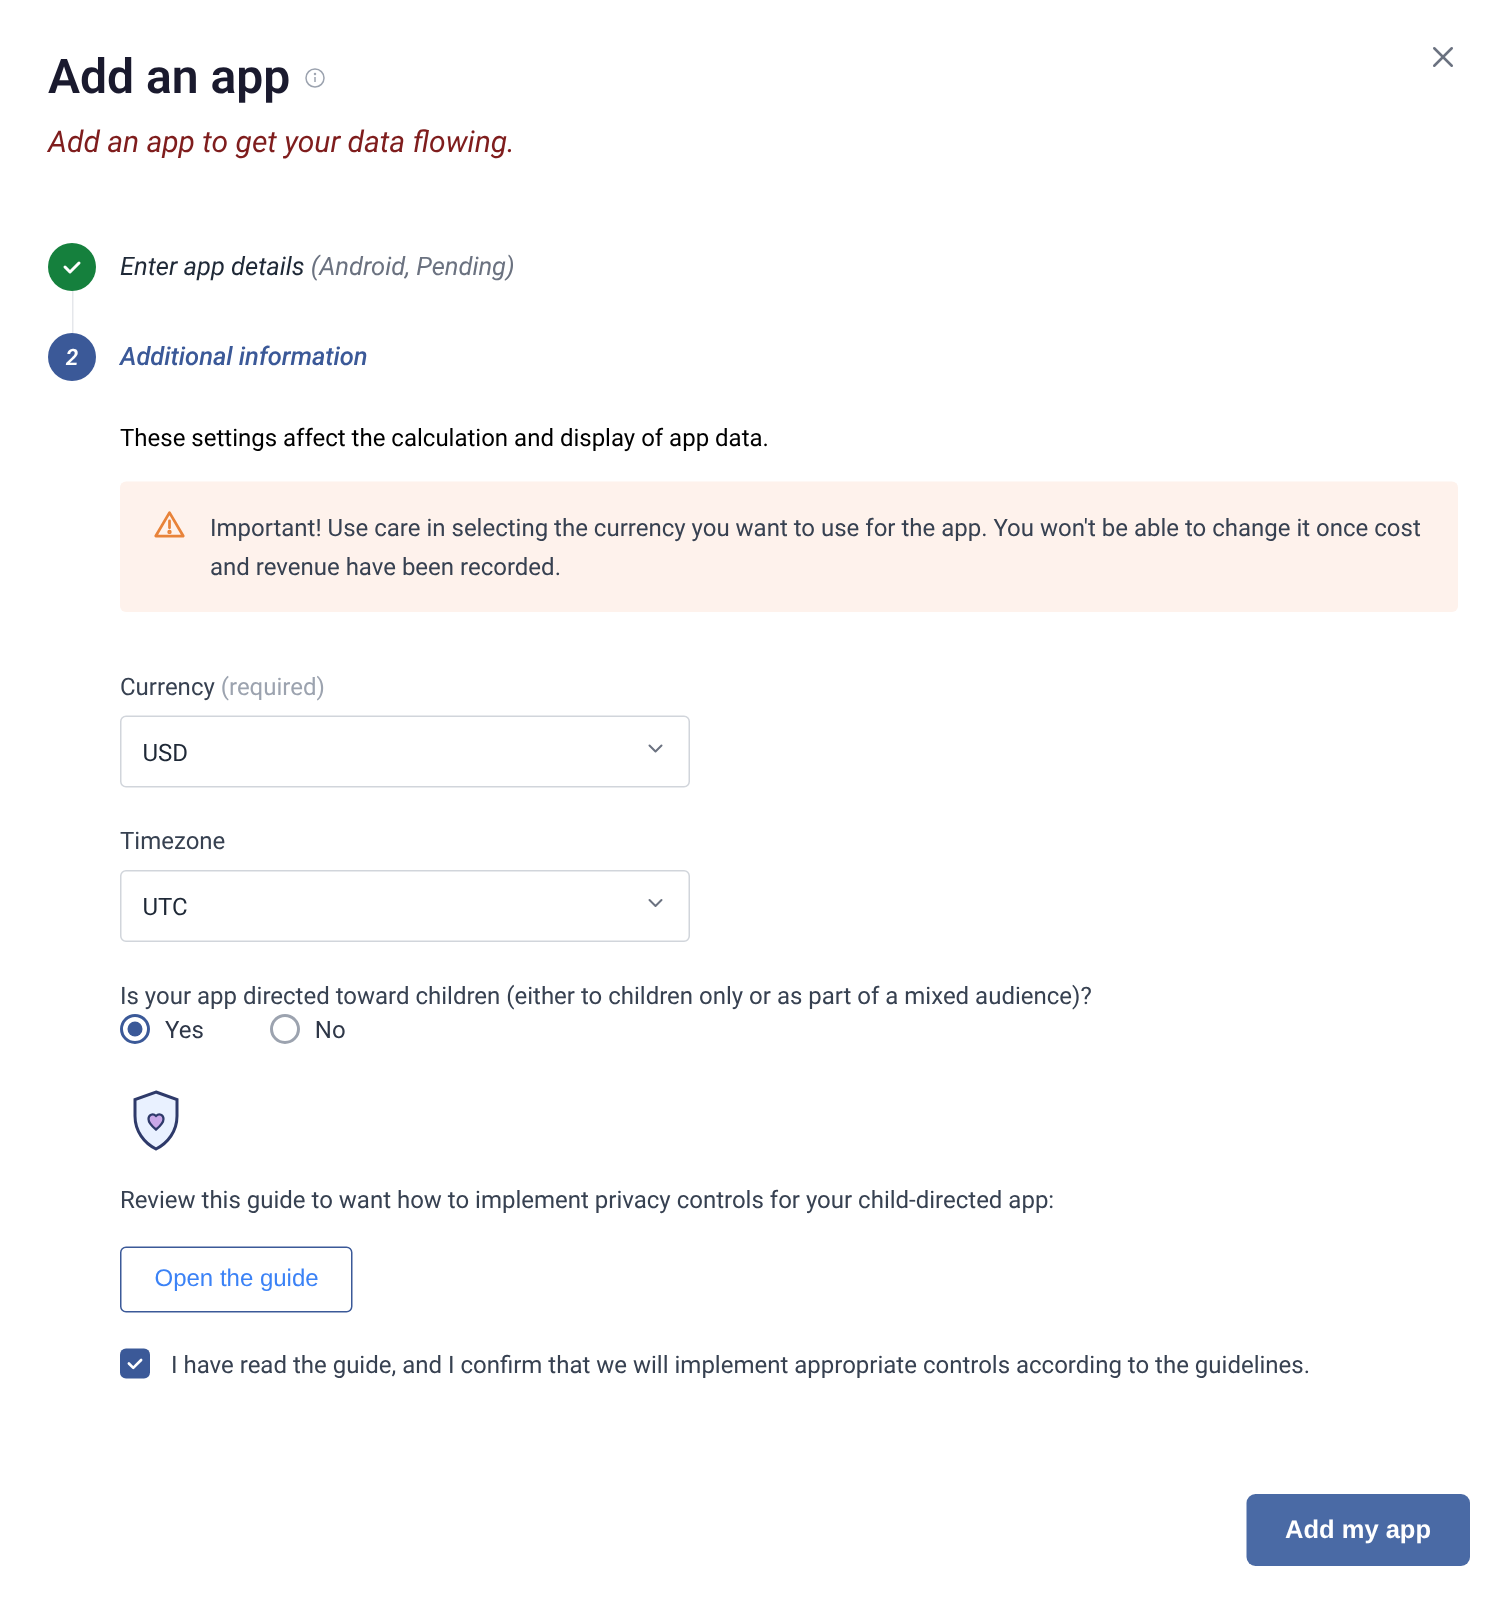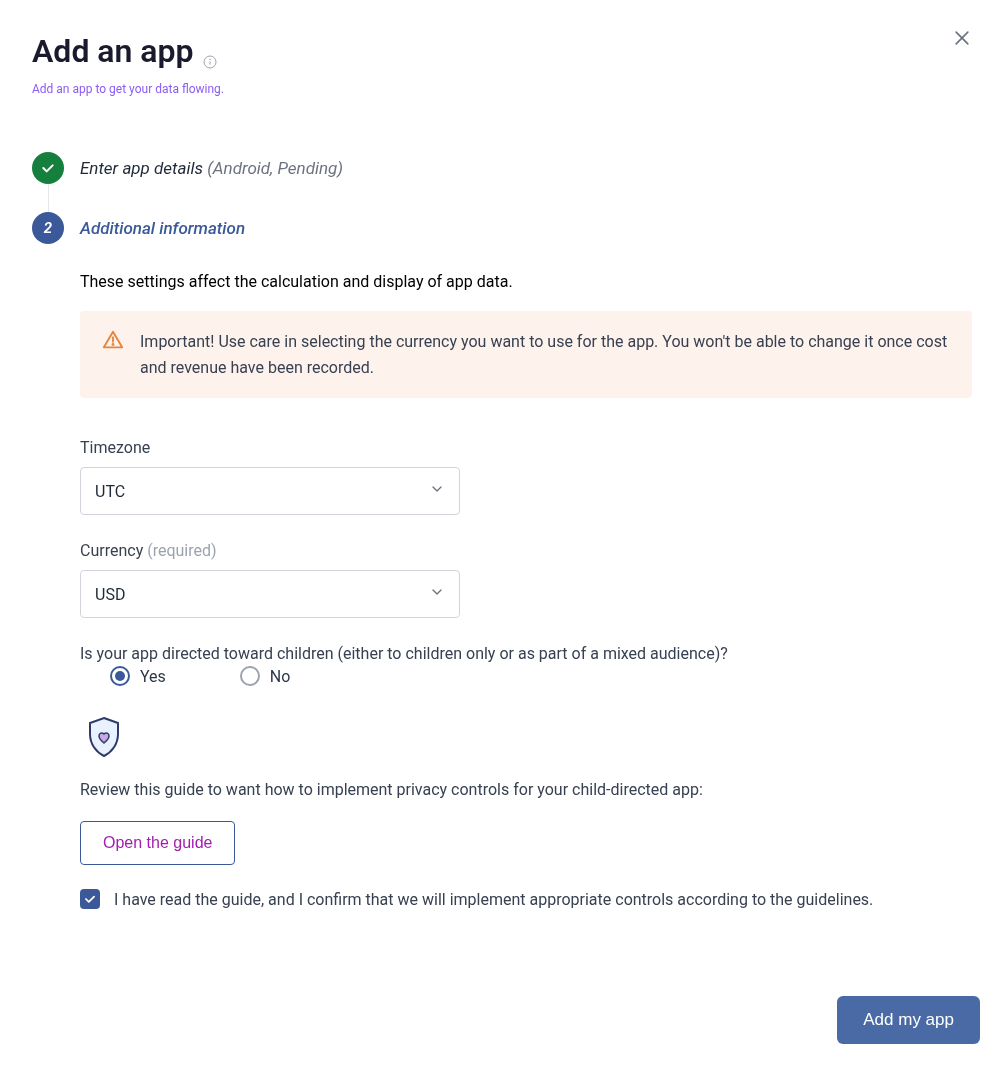--- a/index.html
+++ b/index.html
@@ -20,33 +20,34 @@
   height: 24px;
   cursor: pointer;
   color: #6b7280;
 }
 .close-btn svg { width: 20px; height: 20px; }
 h1 {
   font-size: 32px;
   font-weight: 600;
   color: #1a1a2e;
   display: inline-flex;
-  align-items: flex-end;
+  align-items: center;
   gap: 8px;
 }
 .info-icon {
   display: inline-flex;
   color: #9ca3af;
   margin-top: 2px;
 }
 .info-icon svg { width: 16px; height: 16px; }
 .subtitle {
   margin-top: 12px;
-  font-size: 12px;
-  color: #8b5cf6;
+  font-size: 20px;
+  color: #7f1d1d;
+  font-style: italic;
 }
 .steps {
   margin-top: 56px;
 }
 .step {
   display: flex;
   align-items: flex-start;
   gap: 16px;
   font-style: italic;
 }
@@ -137,21 +138,20 @@
   display: flex;
   gap: 44px;
   margin-bottom: 28px;
 }
 .radio {
   display: flex;
   align-items: center;
   gap: 10px;
   cursor: pointer;
   font-size: 16px;
-  margin-left: 30px;
 }
 .radio-circle {
   width: 20px;
   height: 20px;
   border: 2px solid #9ca3af;
   border-radius: 50%;
   display: flex;
   align-items: center;
   justify-content: center;
 }
@@ -163,21 +163,21 @@
   background: #3b5998;
 }
 .shield-icon { margin-bottom: 14px; }
 .guide-text {
   font-size: 16px;
   color: #374151;
   margin-bottom: 22px;
 }
 .outline-btn {
   border: 1px solid #3b5998;
-  color: #a21caf;
+  color: #3b82f6;
   background: #fff;
   padding: 12px 22px;
   border-radius: 4px;
   font-size: 16px;
   cursor: pointer;
   margin-bottom: 22px;
 }
 .checkbox-row {
   display: flex;
   gap: 14px;
@@ -206,21 +206,21 @@
   bottom: 24px;
   right: 24px;
 }
 .primary-btn {
   background: #4a6aa5;
   color: #fff;
   border: none;
   padding: 14px 26px;
   border-radius: 6px;
   font-size: 17px;
-  font-weight: 400;
+  font-weight: 700;
   cursor: pointer;
 }
 </style>
 </head>
 <body>
 
 
 
 <div class="close-btn">
   <svg viewBox="0 0 24 24" fill="none" stroke="currentColor" stroke-width="2" stroke-linecap="round">
@@ -269,46 +269,46 @@
         <svg viewBox="0 0 24 24" fill="none" stroke="currentColor" stroke-width="2" stroke-linejoin="round" stroke-linecap="round">
             <path d="M12 3 L22 20 H2 Z"></path>
             <line x1="12" y1="9" x2="12" y2="14"></line>
             <circle cx="12" cy="17" r="0.6" fill="currentColor"></circle>
           </svg>
       </span>
       <div class="alert-text">Important! Use care in selecting the currency you want to use for the app. You won't be able to change it once cost and revenue have been recorded.</div>
     </div>
 
     <div class="field">
+      <div class="field-label">
+        <span>Currency</span>
+        <span class="muted">(required)</span>
+      </div>
+      <div class="select">
+        <span>USD</span>
+        <span class="chevron">
+          <svg viewBox="0 0 24 24" fill="none" stroke="currentColor" stroke-width="2" stroke-linecap="round" stroke-linejoin="round">
+              <polyline points="6 9 12 15 18 9"></polyline>
+            </svg>
+        </span>
+      </div>
+    </div>
+
+    <div class="field">
       <div class="field-label">Timezone</div>
       <div class="select">
         <span>UTC</span>
         <span class="chevron">
           <svg viewBox="0 0 24 24" fill="none" stroke="currentColor" stroke-width="2" stroke-linecap="round" stroke-linejoin="round">
               <polyline points="6 9 12 15 18 9"></polyline>
             </svg>
         </span>
       </div>
     </div>
 
-    <div class="field">
-      <div class="field-label">
-        <span>Currency</span>
-        <span class="muted">(required)</span>
-      </div>
-      <div class="select">
-        <span>USD</span>
-        <span class="chevron">
-          <svg viewBox="0 0 24 24" fill="none" stroke="currentColor" stroke-width="2" stroke-linecap="round" stroke-linejoin="round">
-              <polyline points="6 9 12 15 18 9"></polyline>
-            </svg>
-        </span>
-      </div>
-    </div>
-
     <p class="question">Is your app directed toward children (either to children only or as part of a mixed audience)?</p>
 
     <div class="radio-group">
       <div class="radio">
         <span class="radio-circle selected">
             <span class="radio-dot"></span>
           </span>
         <span>Yes</span>
       </div>
       <div class="radio">

